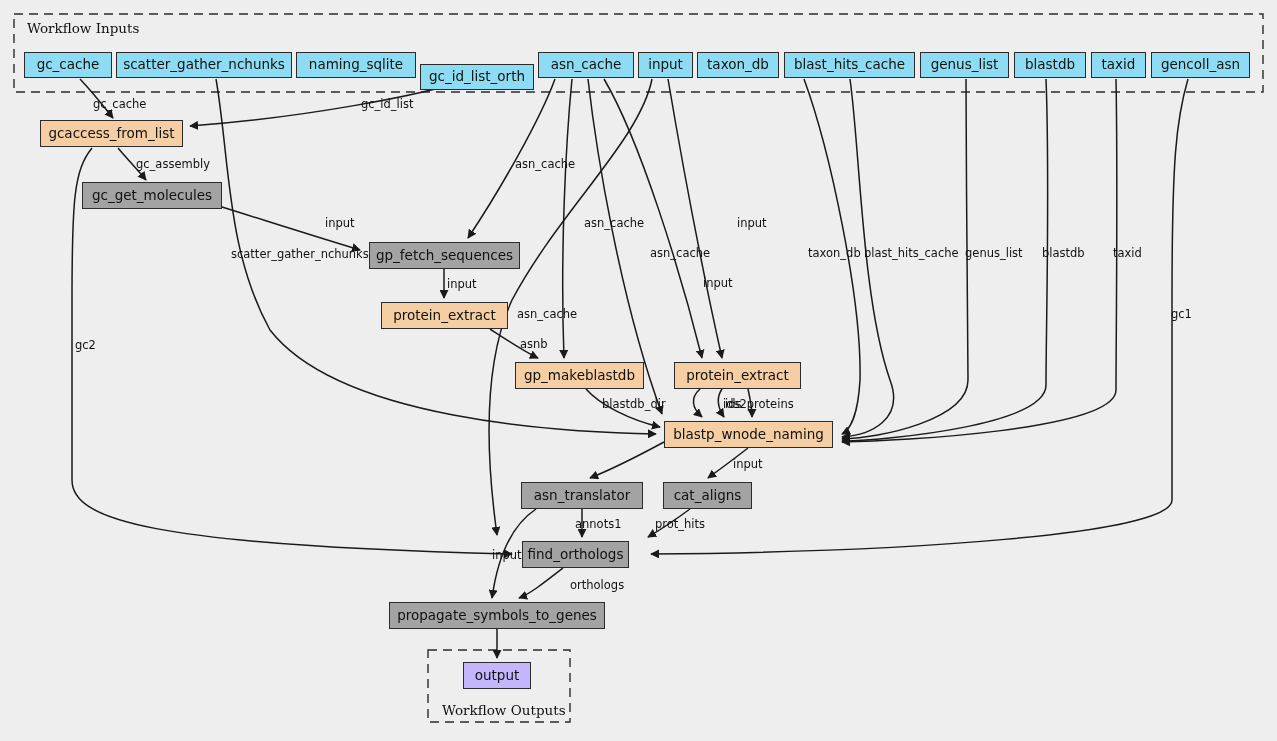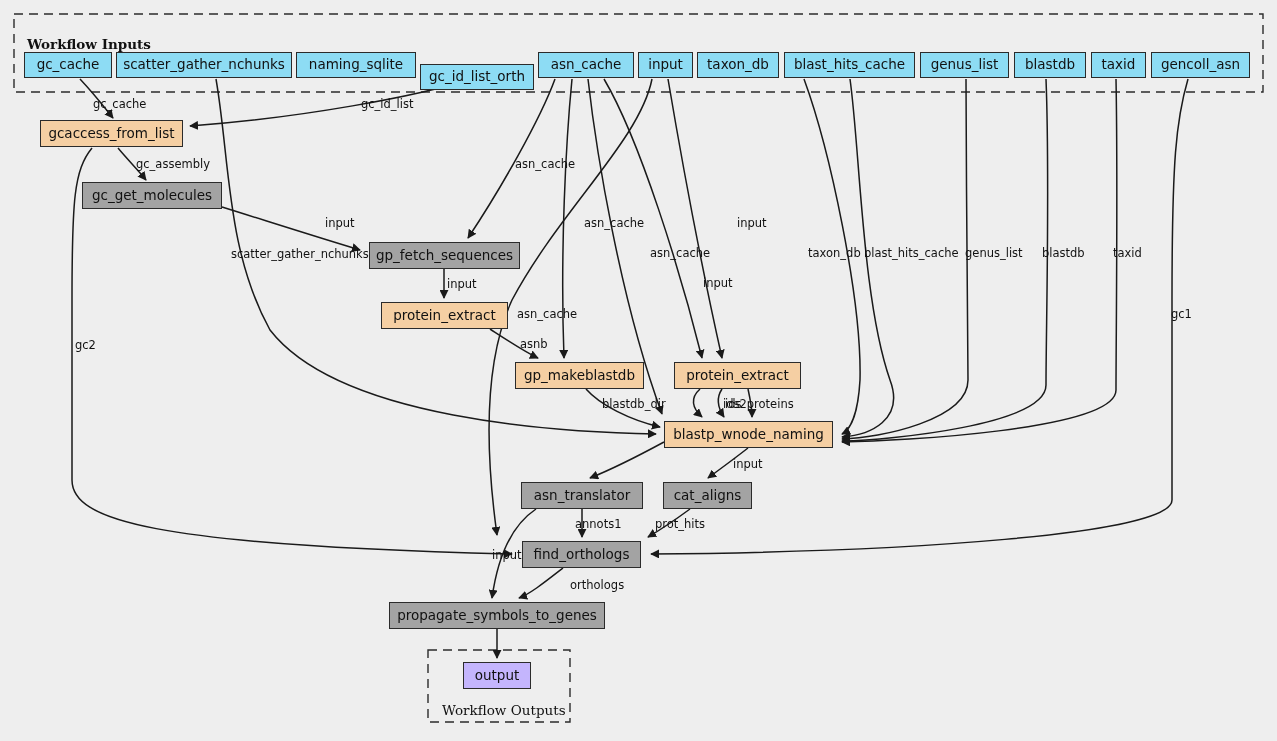--- a/index.html
+++ b/index.html
@@ -123,21 +123,21 @@
     <path d="M 536,509 C 512,525 498,555 492,598" marker-end="url(#arrow)"></path>
 
     <path d="M 690,509 C 675,520 660,530 648,537" marker-end="url(#arrow)"></path>
 
     <path d="M 563,568 C 545,582 530,594 519,598" marker-end="url(#arrow)"></path>
 
     <path d="M 497,629 L 497,658" marker-end="url(#arrow)"></path>
   </g>
 </svg>
 
-<div class="cluster-label" style="left:27px; top:36px;font-weight:bold;">Workflow Inputs</div>
+<div class="cluster-label" style="left:27px; top:20px;">Workflow Inputs</div>
 <div class="cluster-label" style="left:442px; top:702px;">Workflow Outputs</div>
 
 <div class="node input" style="left:24px;  top:52px;  width:88px;  height:26px;">gc_cache</div>
 <div class="node input" style="left:116px; top:52px;  width:176px; height:26px;">scatter_gather_nchunks</div>
 <div class="node input" style="left:296px; top:52px;  width:120px; height:26px;">naming_sqlite</div>
 <div class="node input" style="left:420px; top:52px;  width:114px; height:26px;margin-top:12px;">gc_id_list_orth</div>
 <div class="node input" style="left:538px; top:52px;  width:96px;  height:26px;">asn_cache</div>
 <div class="node input" style="left:638px; top:52px;  width:55px;  height:26px;">input</div>
 <div class="node input" style="left:697px; top:52px;  width:82px;  height:26px;">taxon_db</div>
 <div class="node input" style="left:784px; top:52px;  width:131px; height:26px;">blast_hits_cache</div>
@@ -148,21 +148,21 @@
 
 <div class="node proc" style="left:40px;  top:120px; width:143px; height:27px;">gcaccess_from_list</div>
 <div class="node tool" style="left:82px;  top:182px; width:140px; height:27px;">gc_get_molecules</div>
 <div class="node tool" style="left:369px; top:242px; width:151px; height:27px;">gp_fetch_sequences</div>
 <div class="node proc" style="left:381px; top:302px; width:127px; height:27px;">protein_extract</div>
 <div class="node proc" style="left:515px; top:362px; width:129px; height:27px;">gp_makeblastdb</div>
 <div class="node proc" style="left:674px; top:362px; width:127px; height:27px;">protein_extract</div>
 <div class="node proc" style="left:664px; top:421px; width:169px; height:27px;">blastp_wnode_naming</div>
 <div class="node tool" style="left:521px; top:482px; width:122px; height:27px;">asn_translator</div>
 <div class="node tool" style="left:663px; top:482px; width:89px;  height:27px;">cat_aligns</div>
-<div class="node tool" style="left:522px; top:541px; width:119px; height:27px;">find_orthologs</div>
+<div class="node tool" style="left:522px; top:541px; width:107px; height:27px;">find_orthologs</div>
 <div class="node tool" style="left:389px; top:602px; width:216px; height:27px;text-align:right;">propagate_symbols_to_genes</div>
 <div class="node output" style="left:463px; top:662px; width:68px;  height:27px;">output</div>
 
 <div class="edge-label" style="left:93px;  top:99px;">gc_cache</div>
 <div class="edge-label" style="left:361px; top:99px;">gc_id_list</div>
 <div class="edge-label" style="left:515px; top:159px;">asn_cache</div>
 <div class="edge-label" style="left:136px; top:159px;">gc_assembly</div>
 <div class="edge-label" style="left:325px; top:218px;">input</div>
 <div class="edge-label" style="left:584px; top:218px;">asn_cache</div>
 <div class="edge-label" style="left:737px; top:218px;">input</div>

